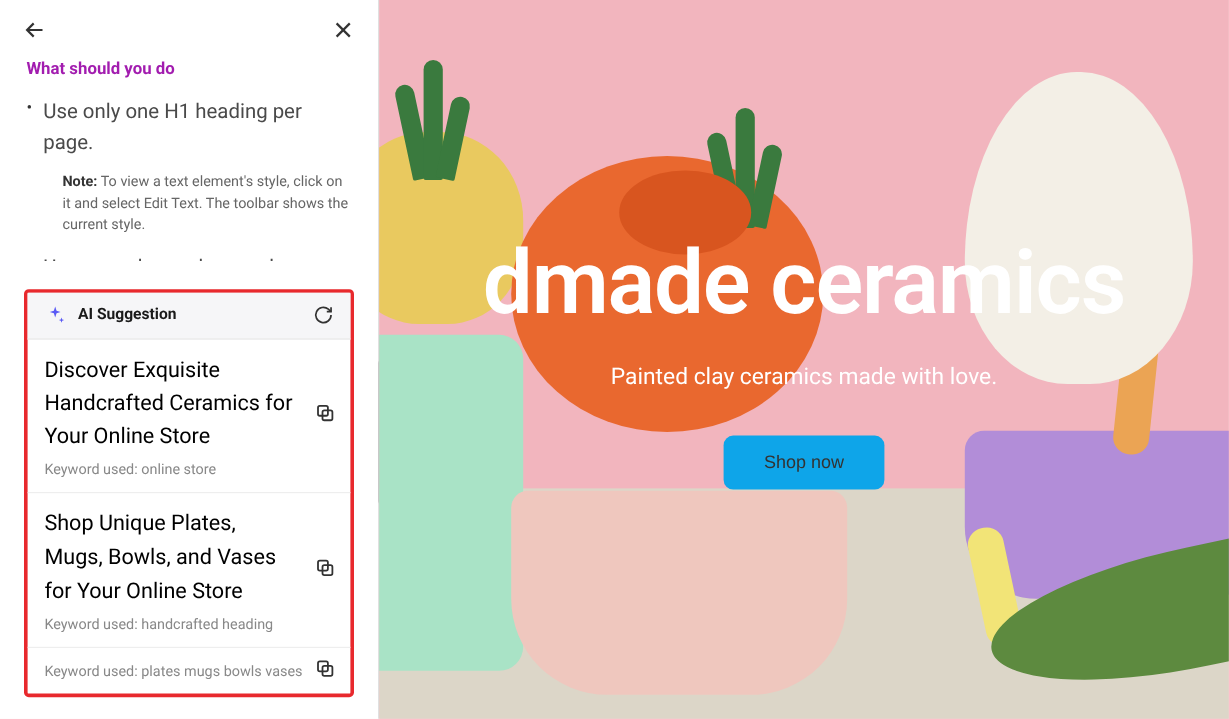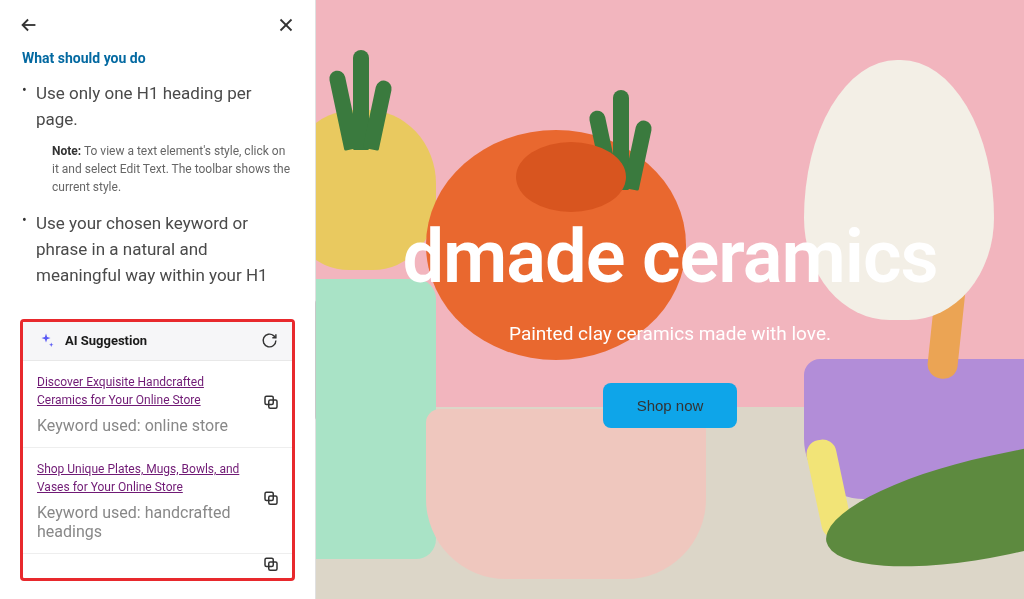--- a/index.html
+++ b/index.html
@@ -33,21 +33,21 @@
       color: #333;
     }
     .sidebar-content {
       padding: 10px 22px 0 22px;
       overflow-y: auto;
       flex: 1;
     }
     .section-title {
       font-size: 14px;
       font-weight: 700;
-      color: #0369a1;
+      color: #a21caf;
       margin-bottom: 14px;
     }
     .tips-list {
       list-style: none;
       padding-left: 14px;
     }
     .tips-list li {
       position: relative;
       font-size: 17px;
       color: #4a4a4a;
@@ -100,29 +100,28 @@
       cursor: pointer;
       color: #333;
     }
     .suggestion-item {
       padding: 12px 14px;
       border-bottom: 1px solid #eee;
       position: relative;
     }
     .suggestion-item:last-child { border-bottom: none; }
     .suggestion-text {
-      font-size: 12px;
-      color: #701a75;
+      font-size: 18px;
+      color: #000000;
       line-height: 1.55;
       margin-bottom: 6px;
       padding-right: 32px;
-      text-decoration: underline;
     }
     .suggestion-keyword {
-      font-size: 16px;
+      font-size: 12px;
       color: #888;
     }
     .copy-icon {
       position: absolute;
       right: 12px;
       top: 50%;
       transform: translateY(-60%);
       width: 18px;
       height: 18px;
       cursor: pointer;
@@ -205,21 +204,20 @@
       padding-top: 200px;
       z-index: 10;
     }
     .hero-title {
       font-size: 74px;
       font-weight: 600;
       color: #fff;
       letter-spacing: -1px;
       line-height: 1;
       white-space: nowrap;
-      margin-top: 20px;
     }
     .hero-subtitle {
       margin-top: 28px;
       font-size: 19px;
       color: #fff;
       font-weight: 400;
     }
     .shop-btn {
       margin-top: 38px;
       padding: 14px 34px;
@@ -277,28 +275,29 @@
       <div class="suggestion-text">Discover Exquisite Handcrafted Ceramics for Your Online Store</div>
       <div class="suggestion-keyword">Keyword used: online store</div>
       <svg class="copy-icon" viewBox="0 0 24 24" fill="none" stroke="currentColor" stroke-width="2">
         <rect x="9" y="9" width="11" height="11" rx="2"></rect>
           <rect x="4" y="4" width="11" height="11" rx="2"></rect>
       </svg>
     </div>
 
     <div class="suggestion-item">
       <div class="suggestion-text">Shop Unique Plates, Mugs, Bowls, and Vases for Your Online Store</div>
-      <div class="suggestion-keyword">Keyword used: handcrafted headings</div>
+      <div class="suggestion-keyword">Keyword used: handcrafted heading</div>
       <svg class="copy-icon" viewBox="0 0 24 24" fill="none" stroke="currentColor" stroke-width="2">
         <rect x="9" y="9" width="11" height="11" rx="2"></rect>
           <rect x="4" y="4" width="11" height="11" rx="2"></rect>
       </svg>
     </div>
 
     <div class="suggestion-item">
+      <div class="suggestion-keyword">Keyword used: plates mugs bowls vases</div>
       <svg class="copy-icon" viewBox="0 0 24 24" fill="none" stroke="currentColor" stroke-width="2">
         <rect x="9" y="9" width="11" height="11" rx="2"></rect>
           <rect x="4" y="4" width="11" height="11" rx="2"></rect>
       </svg>
     </div>
   </div>
 
   <div class="scrollbar-gutter"></div>
 </div>
 

